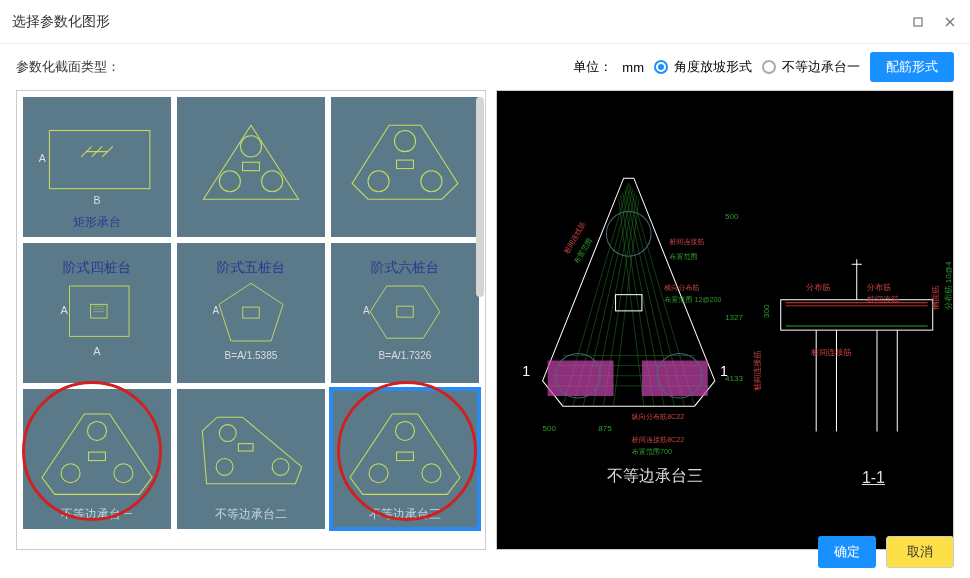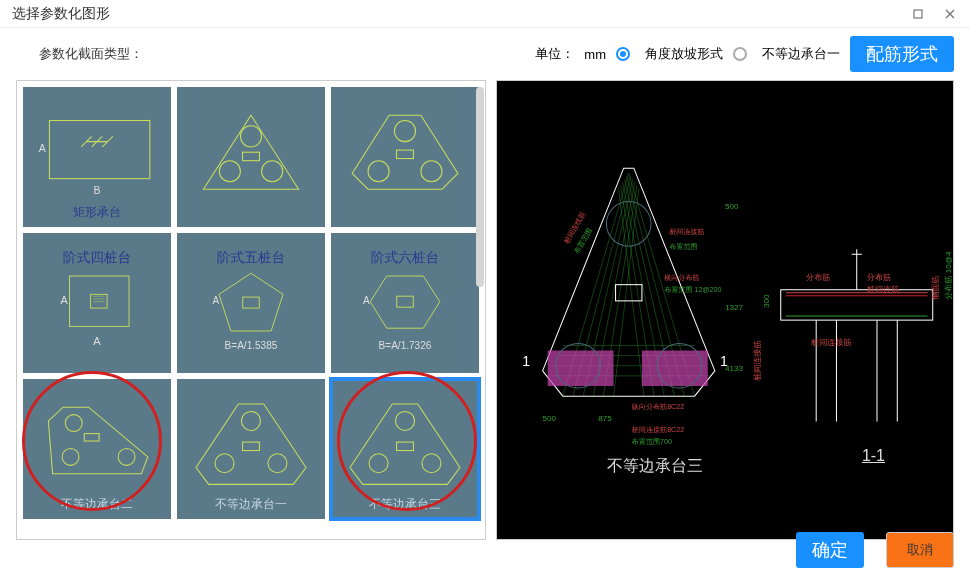--- a/index.html
+++ b/index.html
@@ -9,51 +9,50 @@
       background: #fff;
       width: 970px;
       height: 578px;
       overflow: hidden;
       position: relative;
     }
     .titlebar {
       display: flex;
       justify-content: space-between;
       align-items: center;
-      height: 28px;
+      height: 44px;
       padding: 0 12px;
       border-bottom: 1px solid #eee;
     }
     .title { font-size: 14px; color: #333; }
     .win-controls { display: flex; gap: 16px; }
     .win-btn { width: 16px; height: 16px; cursor: pointer; display: flex; align-items: center; justify-content: center; color: #666; font-size: 14px; }
     .topbar {
       display: flex;
       justify-content: space-between;
       align-items: center;
       padding: 8px 16px;
-      margin-left: 23px;
     }
     .section-label { color: #333; }
     .unit-group { display: flex; align-items: center; gap: 10px; }
-    .radio-group { display: flex; align-items: center; gap: 15px; }
+    .radio-group { display: flex; align-items: center; gap: 6px; }
     .radio { width: 14px; height: 14px; border-radius: 50%; border: 2px solid #aaa; display: inline-block; position: relative; }
     .radio.checked { border-color: #1890ff; }
     .radio.checked::after { content: ""; position: absolute; width: 6px; height: 6px; background: #1890ff; border-radius: 50%; top: 2px; left: 2px; }
     .btn-primary {
       background: #1890ff;
       color: #fff;
       border: none;
       padding: 6px 16px;
       border-radius: 3px;
       cursor: pointer;
-      font-size: 18px;
+      font-size: 13px;
     }
     .btn-default {
-      background: #f97316;
+      background: #fde047;
       color: #333;
       border: 1px solid #ccc;
       padding: 6px 20px;
       border-radius: 3px;
       cursor: pointer;
       font-size: 13px;
     }
     .content {
       display: flex;
       padding: 0 16px;
@@ -123,27 +122,27 @@
       position: relative;
       border: 1px solid #ccc;
     }
     .preview svg { width: 100%; height: 100%; }
     .preview-label {
       position: absolute;
       color: #ddd;
       font-size: 16px;
     }
     .lbl-main { bottom: 62px; left: 110px; }
-    .lbl-sub { bottom: 74px; right: 68px; text-decoration: underline; margin-left: 24px; }
+    .lbl-sub { bottom: 62px; right: 68px; text-decoration: underline; margin-left: 24px; }
     .footer {
       position: absolute;
       bottom: 10px;
       right: 16px;
       display: flex;
-      gap: 22px;
+      gap: 10px;
     }
   </style>
 </head>
 <body>
 
 <div class="titlebar">
   <div class="title">选择参数化图形</div>
   <div class="win-controls">
     <div class="win-btn">
       <svg width="12" height="12" viewBox="0 0 12 12">
@@ -231,37 +230,37 @@
           <text x="70" y="20" fill="#2a3a8f" font-size="15" text-anchor="middle">阶式六桩台</text>
           <path d="M50 35 L90 35 L108 63 L90 92 L50 92 L32 63 Z" fill="none" stroke="#c8dc5a"></path>
           <rect x="61" y="57" width="18" height="12" fill="none" stroke="#c8dc5a"></rect>
           <text x="24" y="65" fill="#ddd" font-size="11">A</text>
           <text x="70" y="115" fill="#ddd" font-size="11" text-anchor="middle">B=A/1.7326</text>
         </svg>
       </div>
 
       <div class="thumb">
         <svg viewBox="0 0 140 110">
+          <path d="M58 12 L82 12 L122 72 L110 88 L30 88 L18 72 Z" fill="none" stroke="#c8dc5a"></path>
+          <circle cx="70" cy="28" r="9" fill="none" stroke="#c8dc5a"></circle>
+          <circle cx="45" cy="68" r="9" fill="none" stroke="#c8dc5a"></circle>
+          <circle cx="95" cy="68" r="9" fill="none" stroke="#c8dc5a"></circle>
+          <rect x="62" y="48" width="16" height="8" fill="none" stroke="#c8dc5a"></rect>
+        </svg>
+        <div class="thumb-label light">不等边承台一</div>
+      </div>
+      <div class="thumb">
+        <svg viewBox="0 0 140 110">
           <path d="M38 15 L62 15 L118 62 L112 78 L28 78 L24 28 Z" fill="none" stroke="#c8dc5a"></path>
           <circle cx="48" cy="30" r="8" fill="none" stroke="#c8dc5a"></circle>
           <circle cx="45" cy="62" r="8" fill="none" stroke="#c8dc5a"></circle>
           <circle cx="98" cy="62" r="8" fill="none" stroke="#c8dc5a"></circle>
           <rect x="58" y="40" width="14" height="7" fill="none" stroke="#c8dc5a"></rect>
         </svg>
         <div class="thumb-label light">不等边承台二</div>
-      </div>
-      <div class="thumb">
-        <svg viewBox="0 0 140 110">
-          <path d="M58 12 L82 12 L122 72 L110 88 L30 88 L18 72 Z" fill="none" stroke="#c8dc5a"></path>
-          <circle cx="70" cy="28" r="9" fill="none" stroke="#c8dc5a"></circle>
-          <circle cx="45" cy="68" r="9" fill="none" stroke="#c8dc5a"></circle>
-          <circle cx="95" cy="68" r="9" fill="none" stroke="#c8dc5a"></circle>
-          <rect x="62" y="48" width="16" height="8" fill="none" stroke="#c8dc5a"></rect>
-        </svg>
-        <div class="thumb-label light">不等边承台一</div>
       </div>
       <div class="thumb selected">
         <svg viewBox="0 0 140 110">
           <path d="M58 12 L82 12 L122 72 L110 88 L30 88 L18 72 Z" fill="none" stroke="#c8dc5a"></path>
           <circle cx="70" cy="28" r="9" fill="none" stroke="#c8dc5a"></circle>
           <circle cx="45" cy="68" r="9" fill="none" stroke="#c8dc5a"></circle>
           <circle cx="95" cy="68" r="9" fill="none" stroke="#c8dc5a"></circle>
           <rect x="62" y="48" width="16" height="8" fill="none" stroke="#c8dc5a"></rect>
         </svg>
         <div class="thumb-label light">不等边承台三</div>

